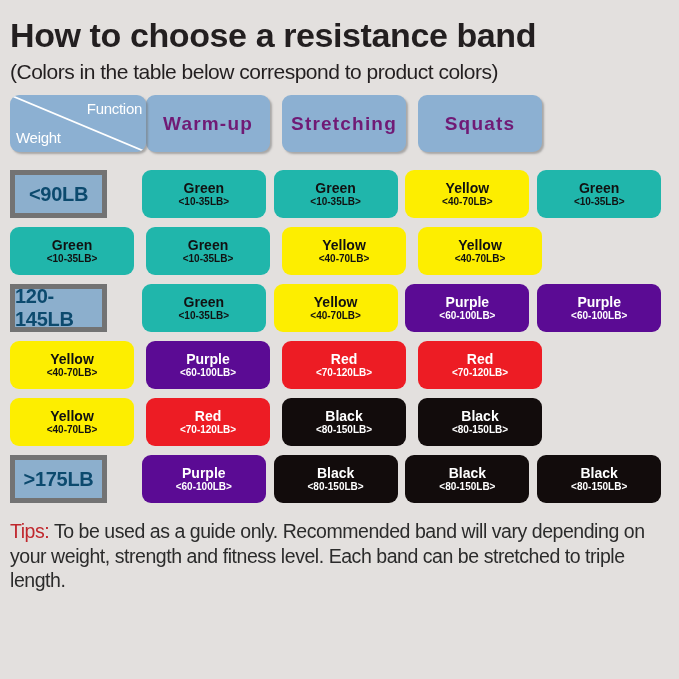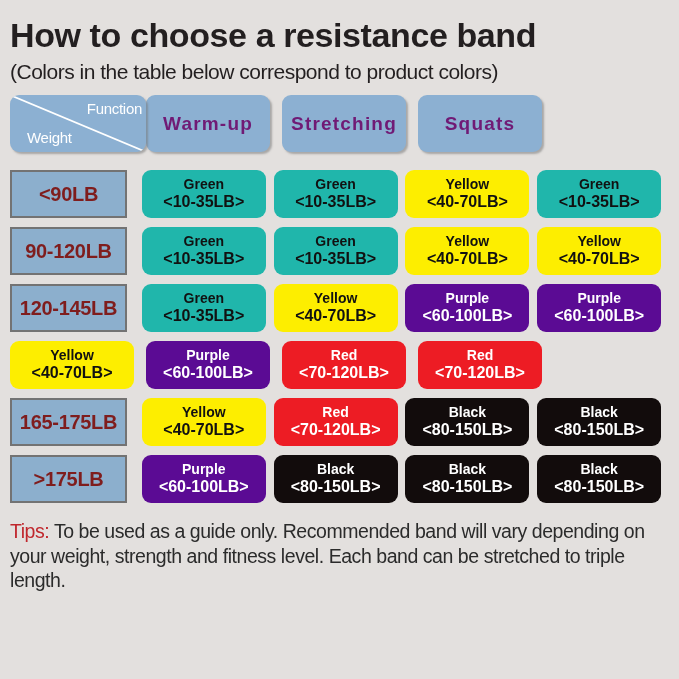--- a/index.html
+++ b/index.html
@@ -76,46 +76,46 @@
     width: 100%; height: 100%;
   }
   .corner .lbl {
     position: absolute;
     color: #ffffff;
     font-size: 15px;
     line-height: 1;
     letter-spacing: -0.3px;
   }
   .corner .fn { right: 4px; top: 6px; }
-  .corner .wt { left: 17px; bottom: 7px; }
+  .corner .wt { left: 6px; bottom: 7px; }
 
   
   .colhead {
     width: 124px;
     height: 57px;
     background: #8cb0d2;
     border-radius: 9px;
     color: #701a75;
     font-size: 19px;
     font-weight: bold;
     letter-spacing: 1.2px;
     display: flex;
     align-items: center;
     justify-content: center;
     box-shadow: 2px 2px 2px rgba(120,120,120,0.55);
     box-sizing: border-box;
   }
 
   
   .weightcell {
-    width: 117px;
+    width: 97px;
     height: 48px;
     background: #8cafcd;
-    border: 2px solid #737373;
-    color: #7f1d1d;
+    border: 5px solid #737373;
+    color: #0c4a6e;
     font-size: 20px;
     font-weight: bold;
     letter-spacing: -0.3px;
     display: flex;
     align-items: center;
     justify-content: center;
     box-sizing: border-box;
   }
 
   
@@ -128,21 +128,21 @@
     align-items: center;
     justify-content: center;
     box-sizing: border-box;
     line-height: 1.12;
   }
   .band .name {
     font-size: 14px;
     font-weight: bold;
   }
   .band .rng {
-    font-size: 16px;
+    font-size: 10px;
     font-weight: bold;
   }
   .band.light .name, .band.light .rng { color: #111111; }
   .band.dark  .name, .band.dark  .rng { color: #ffffff; }
 
   
   .tips {
     margin-top: 16px;
     font-size: 19.5px;
     color: #2b2b2b;
@@ -210,23 +210,20 @@
           </div>
           <div class="cellwrap">
             <div class="band light" style="background: rgb(32, 182, 171);">
               <div class="name">Green</div>
               <div class="rng">&lt;10-35LB&gt;</div>
             </div>
           </div>
         </div>
         <div class="row">
           <div class="cellwrap">
-            <div class="weightcell">90-120LB</div>
-          </div>
-          <div class="cellwrap">
             <div class="band light" style="background: rgb(32, 182, 171);">
               <div class="name">Green</div>
               <div class="rng">&lt;10-35LB&gt;</div>
             </div>
           </div>
           <div class="cellwrap">
             <div class="band light" style="background: rgb(32, 182, 171);">
               <div class="name">Green</div>
               <div class="rng">&lt;10-35LB&gt;</div>
             </div>
@@ -294,23 +291,20 @@
           </div>
           <div class="cellwrap">
             <div class="band dark" style="background: rgb(237, 28, 36);">
               <div class="name">Red</div>
               <div class="rng">&lt;70-120LB&gt;</div>
             </div>
           </div>
         </div>
         <div class="row">
           <div class="cellwrap">
-            <div class="weightcell">165-175LB</div>
-          </div>
-          <div class="cellwrap">
             <div class="band light" style="background: rgb(253, 238, 0);">
               <div class="name">Yellow</div>
               <div class="rng">&lt;40-70LB&gt;</div>
             </div>
           </div>
           <div class="cellwrap">
             <div class="band dark" style="background: rgb(237, 28, 36);">
               <div class="name">Red</div>
               <div class="rng">&lt;70-120LB&gt;</div>
             </div>

